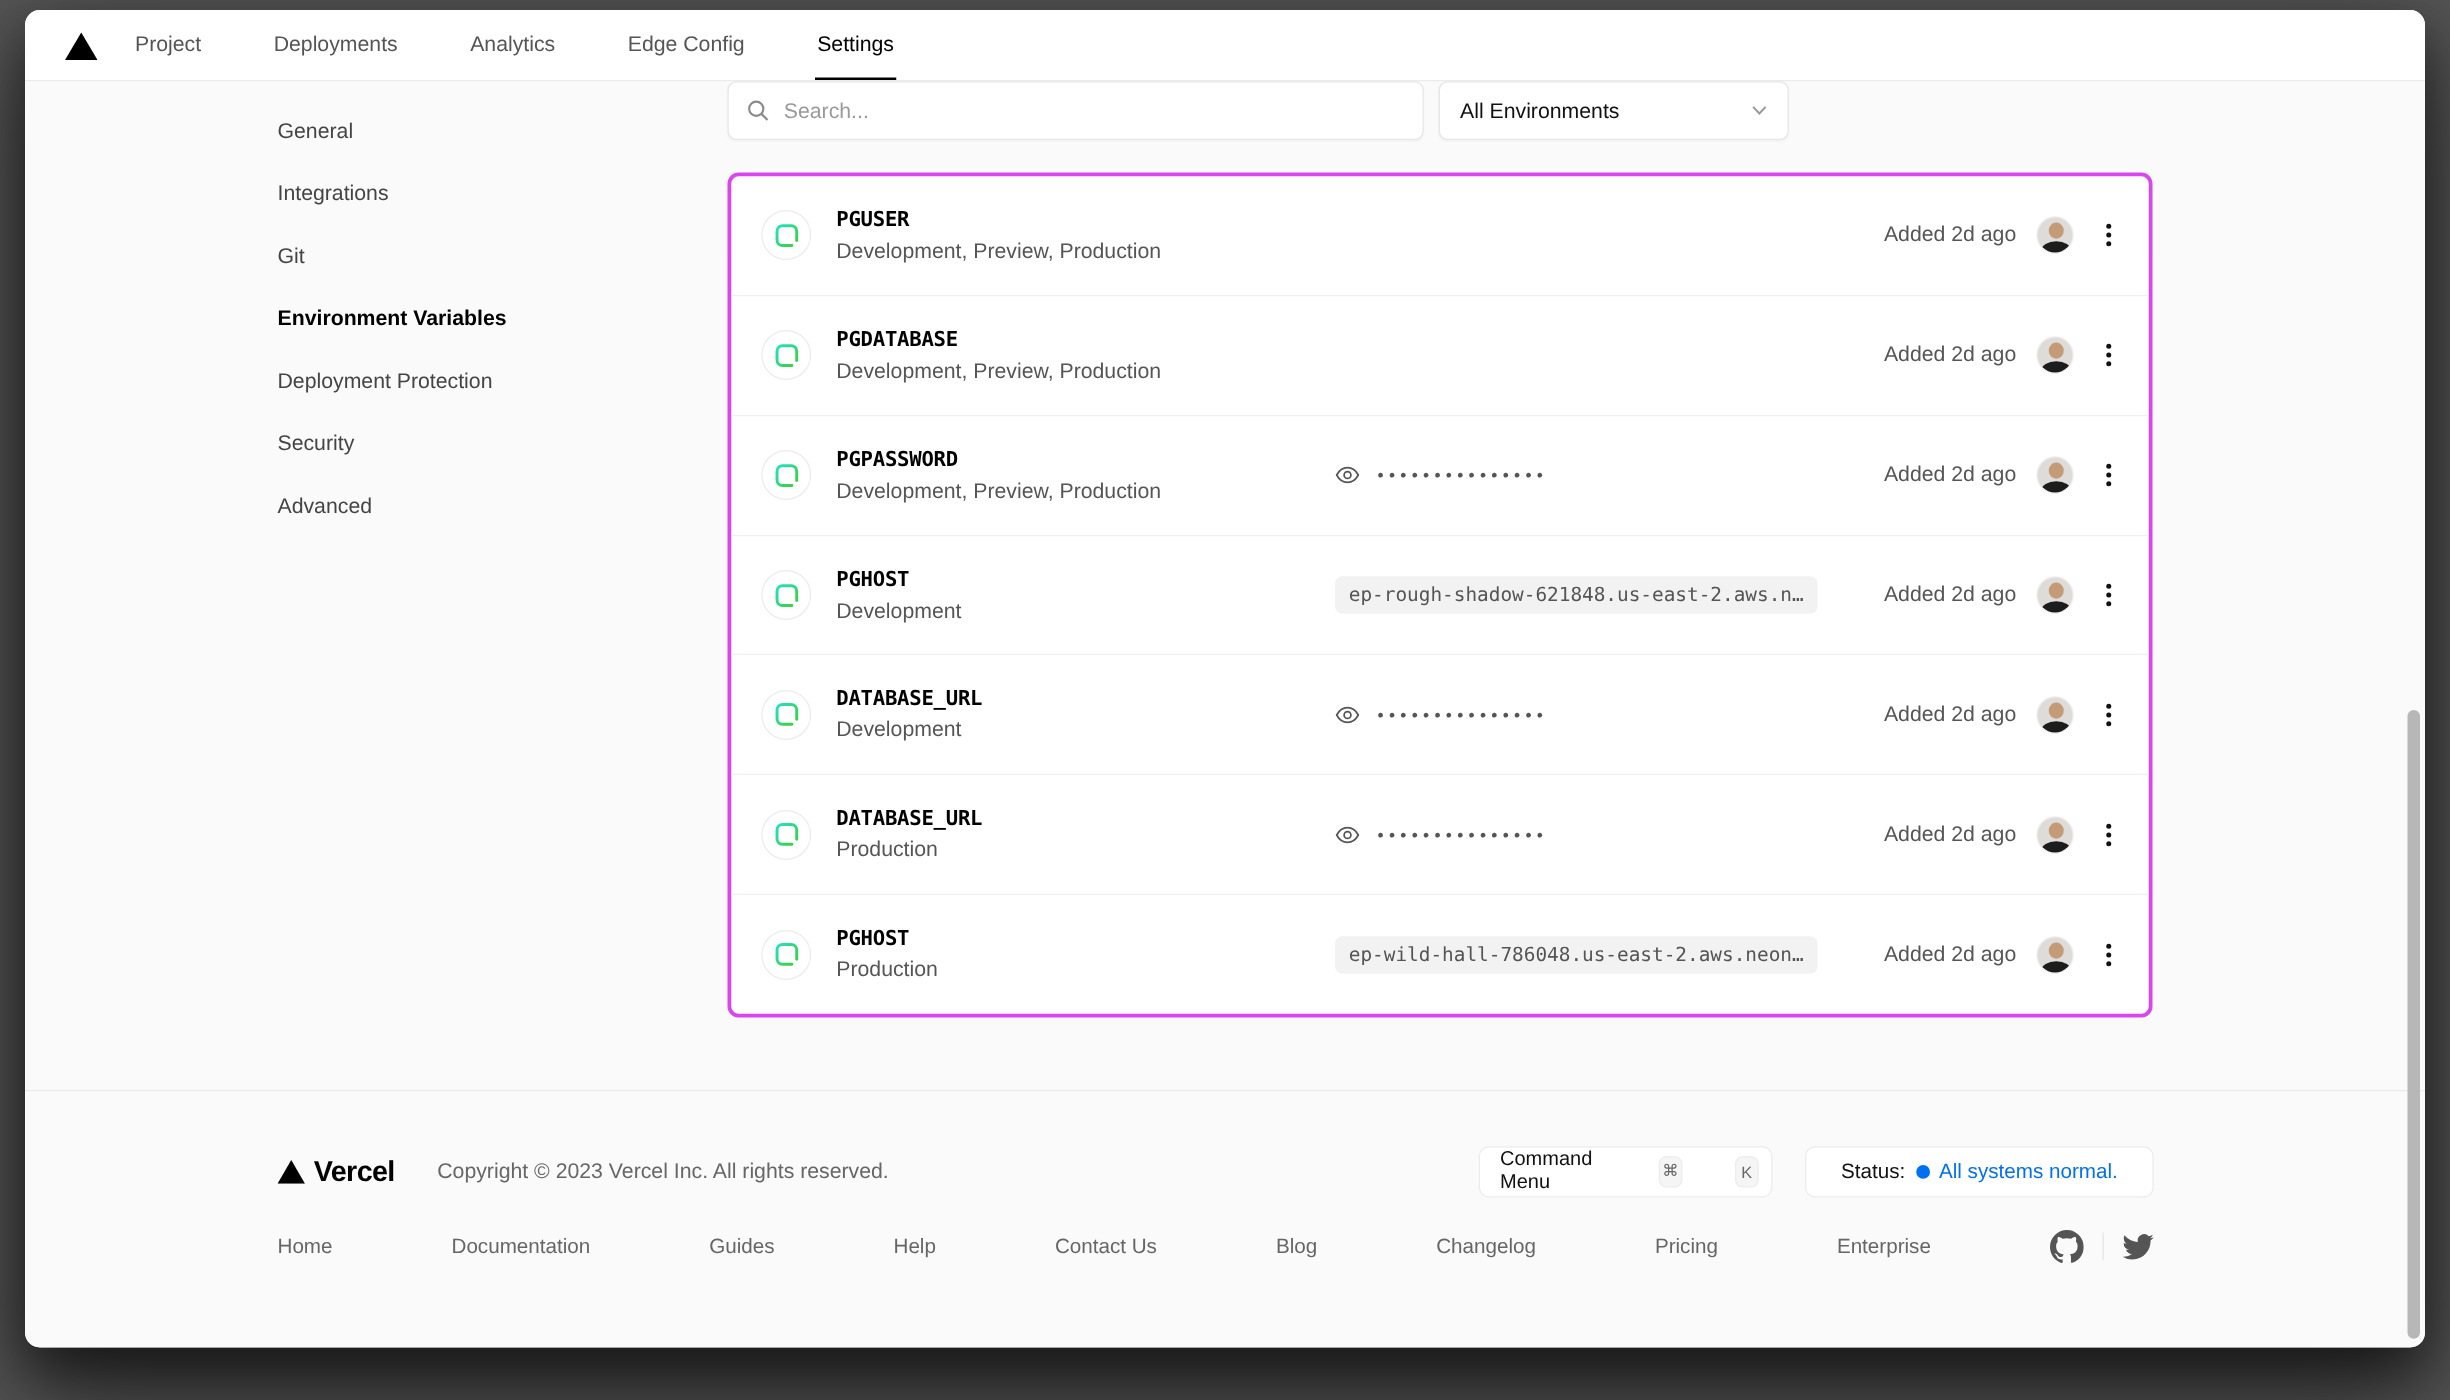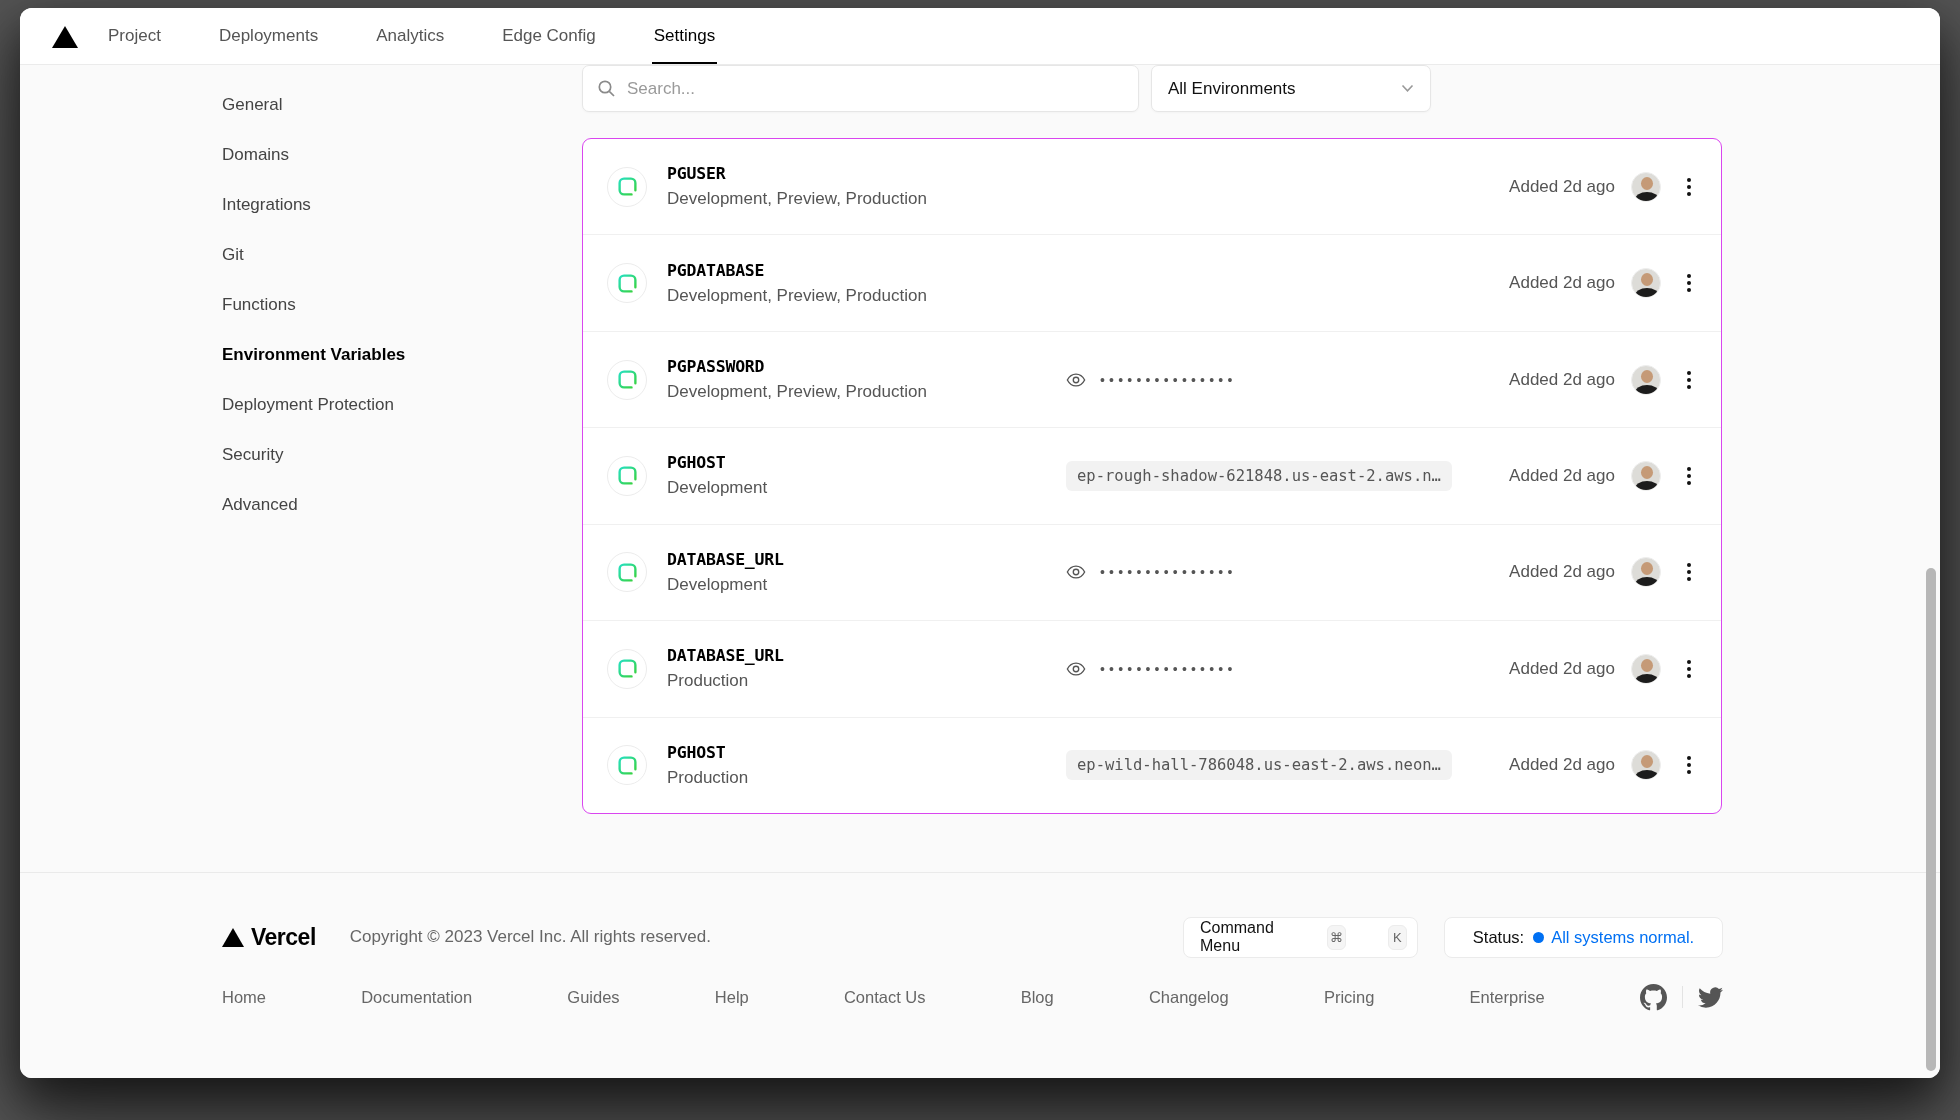--- a/index.html
+++ b/index.html
@@ -68,21 +68,21 @@
     display:flex; align-items:center; padding:0 16px; cursor:pointer;
     font-size:17px; color:#111; box-shadow:0 1px 2px rgba(0,0,0,.03);
   }
   .select-env { width:280px; margin-left:12px; }
   .select-sort { width:278px; margin-left:13px; }
   .select-box .grow { flex:1; }
   .sort-lines { margin-right:12px; }
 
   
   .list {
-    margin-top:26px; background:#fff; border:1px solid #d946ef;
+    margin-top:26px; background:#fff; border:3px solid #d946ef;
     border-radius:9px; height:676px; display:flex; flex-direction:column;
     overflow:hidden;
   }
   .row { flex:1; display:flex; align-items:center; border-top:1px solid #f0f0f0; }
   .row:first-child { border-top:none; }
   .row-icon {
     width:40px; height:40px; margin-left:24px; border:1px solid #ececec;
     border-radius:50%; background:#fff; display:flex; align-items:center;
     justify-content:center; flex:none;
   }
@@ -199,35 +199,29 @@
 </div>
   </div>
 
   <div class="main">
 
     <div class="sidebar" id="sidebar">
   <div class="side-item">
     <span>General</span>
   </div>
 
-  <div class="side-item">
-    <span>Domains</span>
-  </div>
 
   <div class="side-item">
     <span>Integrations</span>
   </div>
 
   <div class="side-item">
     <span>Git</span>
   </div>
 
-  <div class="side-item">
-    <span>Functions</span>
-  </div>
 
   <div class="side-item active">
     <span>Environment Variables</span>
   </div>
 
   <div class="side-item">
     <span>Deployment Protection</span>
   </div>
 
   <div class="side-item">

